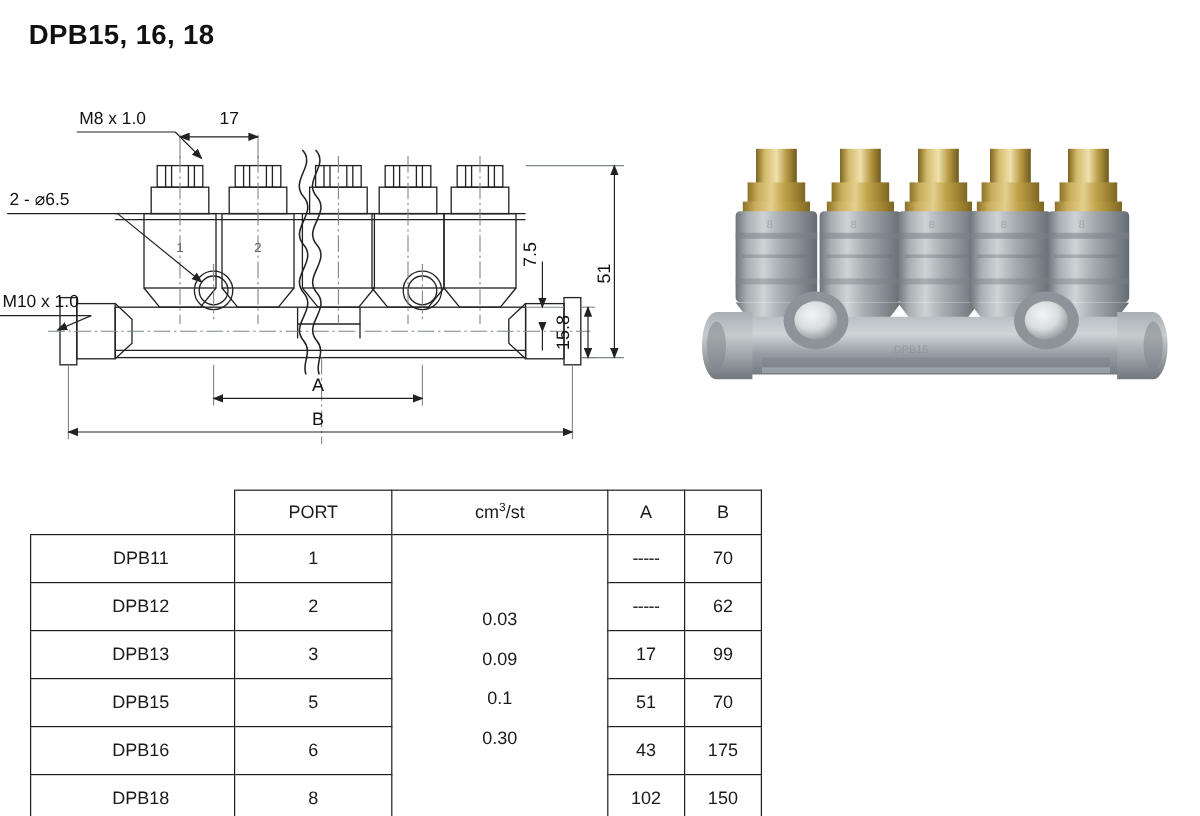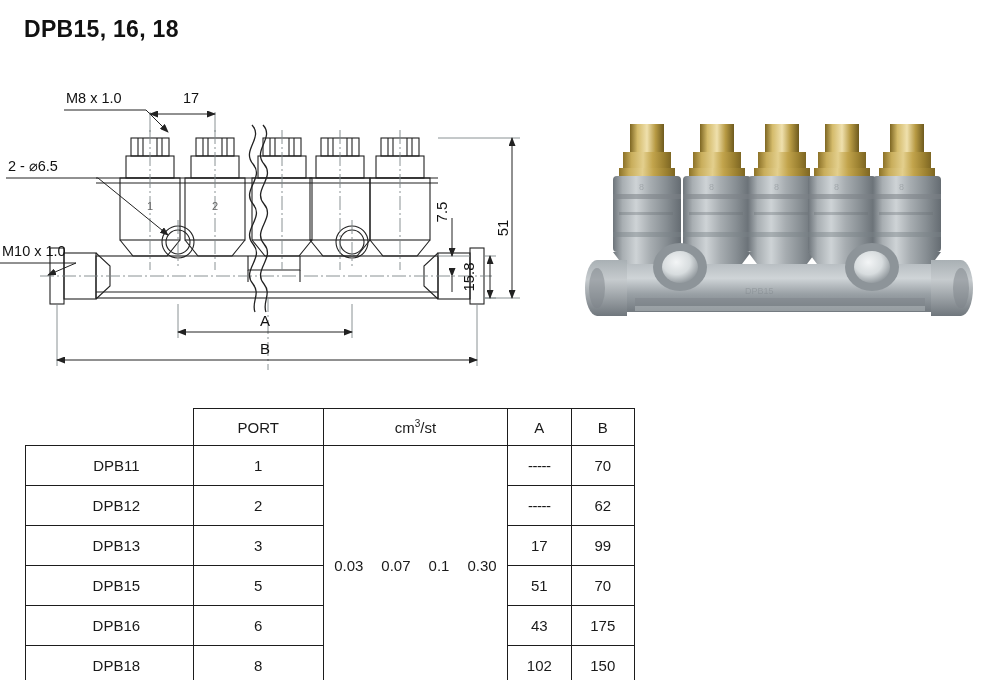--- a/index.html
+++ b/index.html
@@ -45,21 +45,21 @@
   }
   .spec-table .c-model{width:160px;text-align:center;padding-left:14px;}
   .spec-table .c-port{width:135px;}
   .spec-table .c-disp{width:185px;}
   .spec-table .c-a{width:65px;}
   .spec-table .c-b{width:65px;}
   .spec-table thead th{height:36px;font-size:15px;}
   .spec-table thead th.blank{border-left:none;border-top:none;}
   .disp-cell{vertical-align:middle;}
   .disp-list{
-    display:flex;flex-direction:row;
+    display:flex;flex-direction:column;
     align-items:center;justify-content:center;
     gap:18px;line-height:1;
   }
   .disp-list span{display:block;font-size:15px;}
   sup{font-size:10px;vertical-align:super;}
   .dash{letter-spacing:-0.5px;}
 </style>
 </head>
 <body>
 
@@ -352,21 +352,21 @@
         <th class="c-b">B</th>
       </tr>
     </thead>
     <tbody>
       <tr>
         <td class="c-model">DPB11</td>
         <td class="c-port">1</td>
         <td class="c-disp disp-cell" rowspan="6">
           <div class="disp-list">
             <span>0.03</span>
-            <span>0.07</span>
+            <span>0.09</span>
             <span>0.1</span>
             <span>0.30</span>
           </div>
         </td>
         <td class="c-a dash">-----</td>
         <td class="c-b">70</td>
       </tr>
       <tr>
         <td class="c-model">DPB12</td>
         <td class="c-port">2</td>

